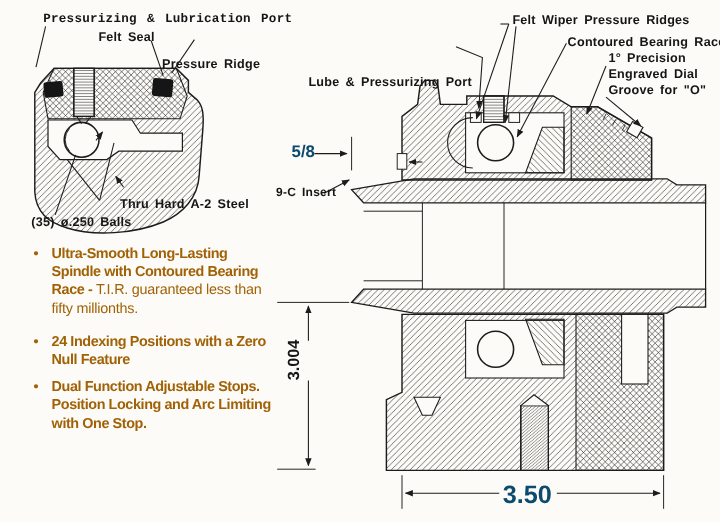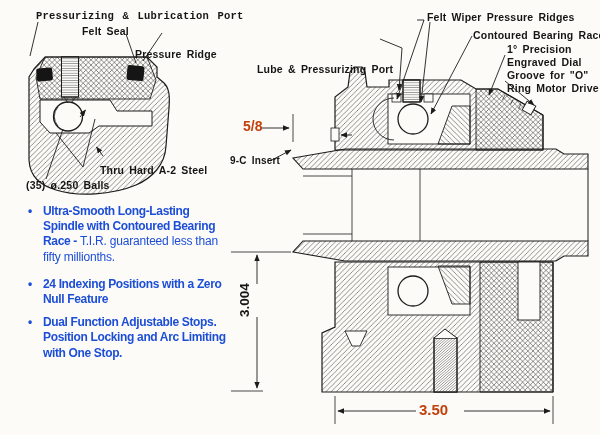--- a/index.html
+++ b/index.html
@@ -7,28 +7,28 @@
     position:relative;width:600px;height:435px;overflow:hidden;
     background:#fcfbf7;color:#1c1c1c;
     font-family:"Liberation Sans","DejaVu Sans",sans-serif;
   }
   .stage svg{position:absolute;left:0;top:0;}
   .lbl{
     position:absolute;font-size:10.5px;line-height:1.2;font-weight:600;
     color:#151515;letter-spacing:.2px;word-spacing:2px;white-space:nowrap;
   }
   .lbl .ln{display:block;}
-  .dim{position:absolute;font-size:14px;font-weight:600;color:#c2410c;white-space:nowrap;}
+  .dim{position:absolute;font-size:14px;font-weight:600;color:#0c4a6e;white-space:nowrap;}
   .dim-rot{
     position:absolute;left:210px;top:292px;width:70px;height:16px;
     transform:rotate(-90deg);text-align:center;font-size:13.5px;font-weight:600;color:#151515;
   }
   .features{
     position:absolute;left:26px;top:204px;width:206px;margin:0;padding:0;list-style:none;
-    font-size:12px;line-height:15.2px;font-weight:bold;letter-spacing:-.35px;color:#1d4ed8;
+    font-size:12px;line-height:15.2px;font-weight:bold;letter-spacing:-.35px;color:#a16207;
   }
   .features li{position:relative;padding-left:17px;}
   .features li::before{content:"•";position:absolute;left:2px;top:0;}
   .features li.m1{margin-bottom:12px;}
   .features li.m2{margin-bottom:10px;}
   .features li.m3{margin-bottom:8px;}
   .features .reg{font-weight:normal;letter-spacing:-.2px;}
 </style>
 </head>
 <body>
@@ -173,27 +173,26 @@
 
   <div class="lbl" style="left:257px;top:31px;margin-top:32px;">Lube &amp; Pressurizing Port</div>
   <div class="lbl" style="left:427px;top:11px;">Felt Wiper Pressure Ridges</div>
   <div class="lbl" style="left:473px;top:29px;">Contoured Bearing Race</div>
   <div class="lbl" style="left:507px;top:43px;">
     <span class="ln">1° Precision</span>
     <span class="ln">Engraved Dial</span>
   </div>
   <div class="lbl" style="left:507px;top:69px;">
     <span class="ln">Groove for "O"</span>
-    <span class="ln">Ring Motor Drive</span>
   </div>
   <div class="lbl" style="left:230px;top:155px;font-size:10px;">9-C Insert</div>
 
   <div class="dim" style="left:243px;top:118px;">5/8</div>
   <div class="dim-rot">3.004</div>
-  <div class="dim" style="left:419px;top:401px;font-size:15px;">3.50</div>
+  <div class="dim" style="left:419px;top:401px;font-size:21px;">3.50</div>
 
   <ul class="features">
     <li class="m1">
       <span class="bld">Ultra-Smooth Long-Lasting Spindle with Contoured Bearing Race -</span>
       <span class="reg">T.I.R. guaranteed less than fifty millionths.</span>
     </li>
     <li class="m3">
       <span class="bld">24 Indexing Positions with a Zero Null Feature</span>
       <span class="reg"></span>
     </li>

